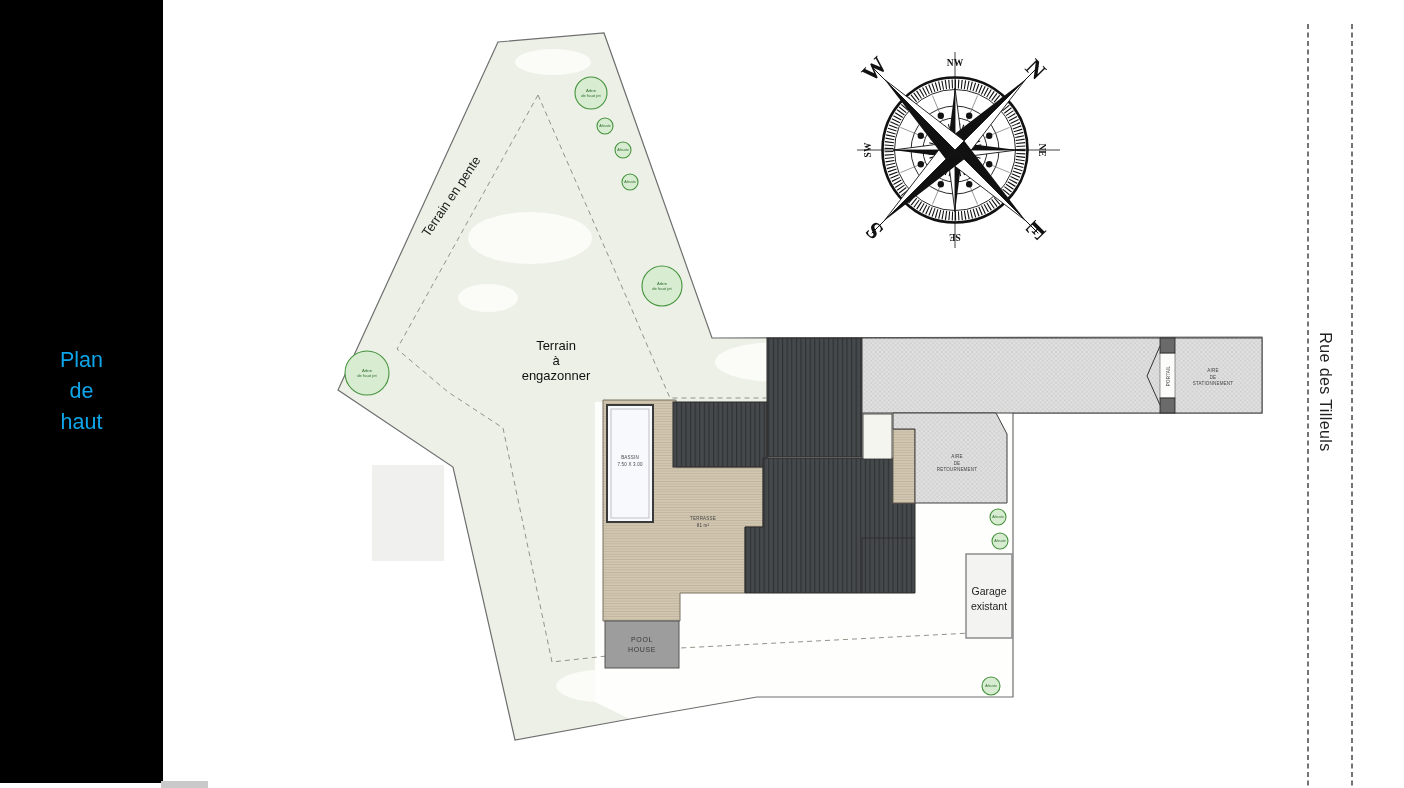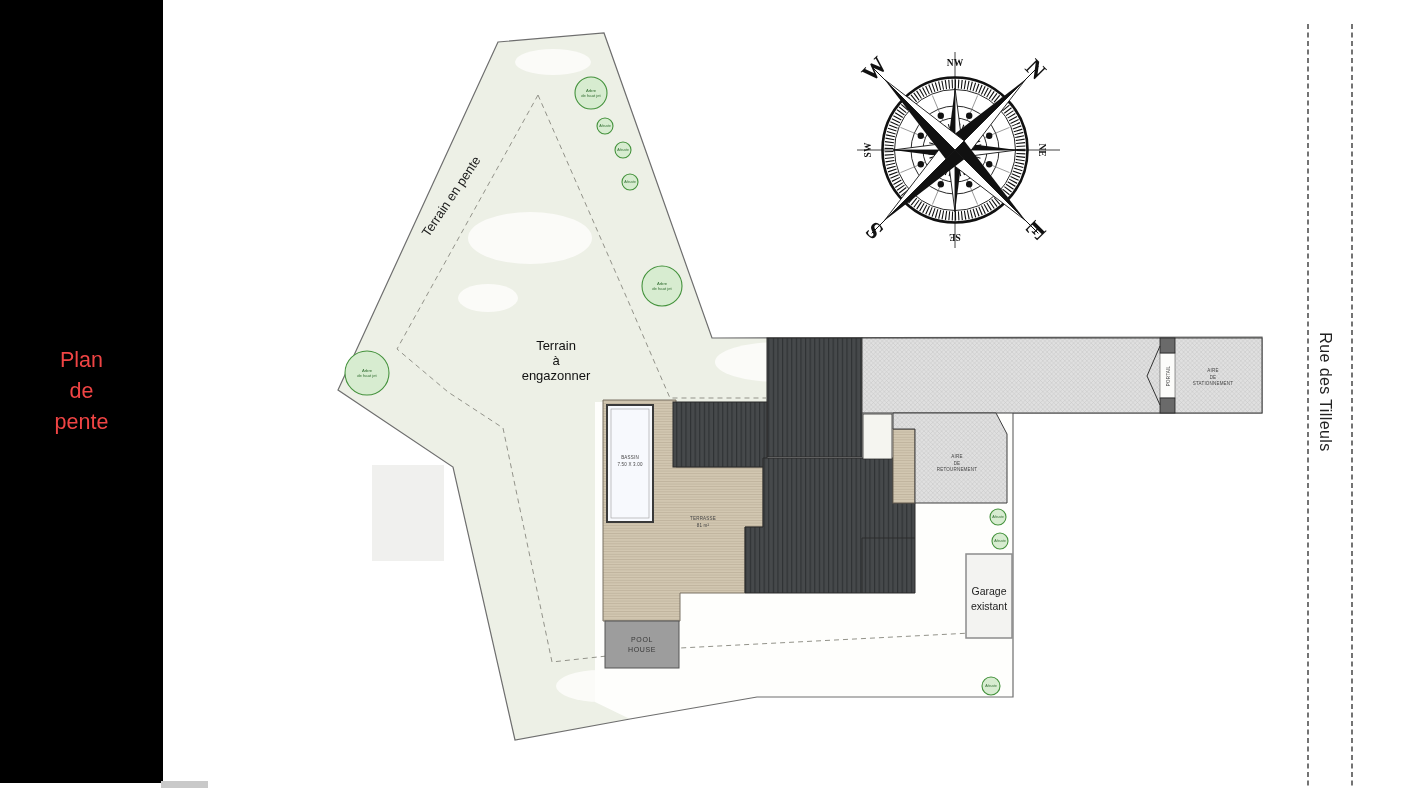--- a/index.html
+++ b/index.html
@@ -1,20 +1,20 @@
 <!DOCTYPE html>
 <html><head>
 <meta charset="utf-8">
 <style>
   html,body{margin:0;padding:0;background:#fff;}
   .stage{position:relative;width:1404px;height:788px;background:#ffffff;overflow:hidden;
          font-family:"Liberation Sans", sans-serif;}
   .sidebar{position:absolute;left:0;top:0;width:163px;height:783px;background:#000;
            display:flex;flex-direction:column;align-items:center;justify-content:center;}
-  .sidebar span{color:#ef4444;font-size:21.5px;line-height:31px;text-align:center;}
+  .sidebar span{color:#0ea5e9;font-size:21.5px;line-height:31px;text-align:center;}
   .scroll-nub{position:absolute;left:161px;top:781px;width:47px;height:7px;background:#c9c9c9;}
   svg.plan{position:absolute;left:0;top:0;}
   .t-slope{font-size:13px;fill:#1a1a1a;}
   .t-lawn{font-size:13px;fill:#111;}
   .t-tiny{font-size:4.5px;fill:#444;letter-spacing:.2px;}
   .t-tree{font-size:4.2px;fill:#2f6d2f;}
   .t-shrub{font-size:3.4px;fill:#2f6d2f;}
   .t-ph{font-size:7px;fill:#383838;letter-spacing:.6px;}
   .t-garage{font-size:10.5px;fill:#1d1d1d;}
   .t-street{font-size:16px;fill:#222;letter-spacing:.4px;}
@@ -23,21 +23,21 @@
   text{dominant-baseline:middle;text-anchor:middle;}
 </style>
 </head>
 <body>
 
 <div class="stage">
 
   <aside class="sidebar">
     <span>Plan</span>
     <span>de</span>
-    <span>pente</span>
+    <span>haut</span>
   </aside>
   <div class="scroll-nub"></div>
 
   <svg class="plan" width="1404" height="788" viewBox="0 0 1404 788">
     <defs>
       <pattern id="pat-roof" width="4.6" height="8" patternUnits="userSpaceOnUse">
         <rect width="4.6" height="8" fill="#46494b"></rect>
         <line x1="0.6" y1="0" x2="0.6" y2="8" stroke="#2d3032" stroke-width="1.1"></line>
       </pattern>
       <pattern id="pat-terrace" width="6" height="2.6" patternUnits="userSpaceOnUse">

